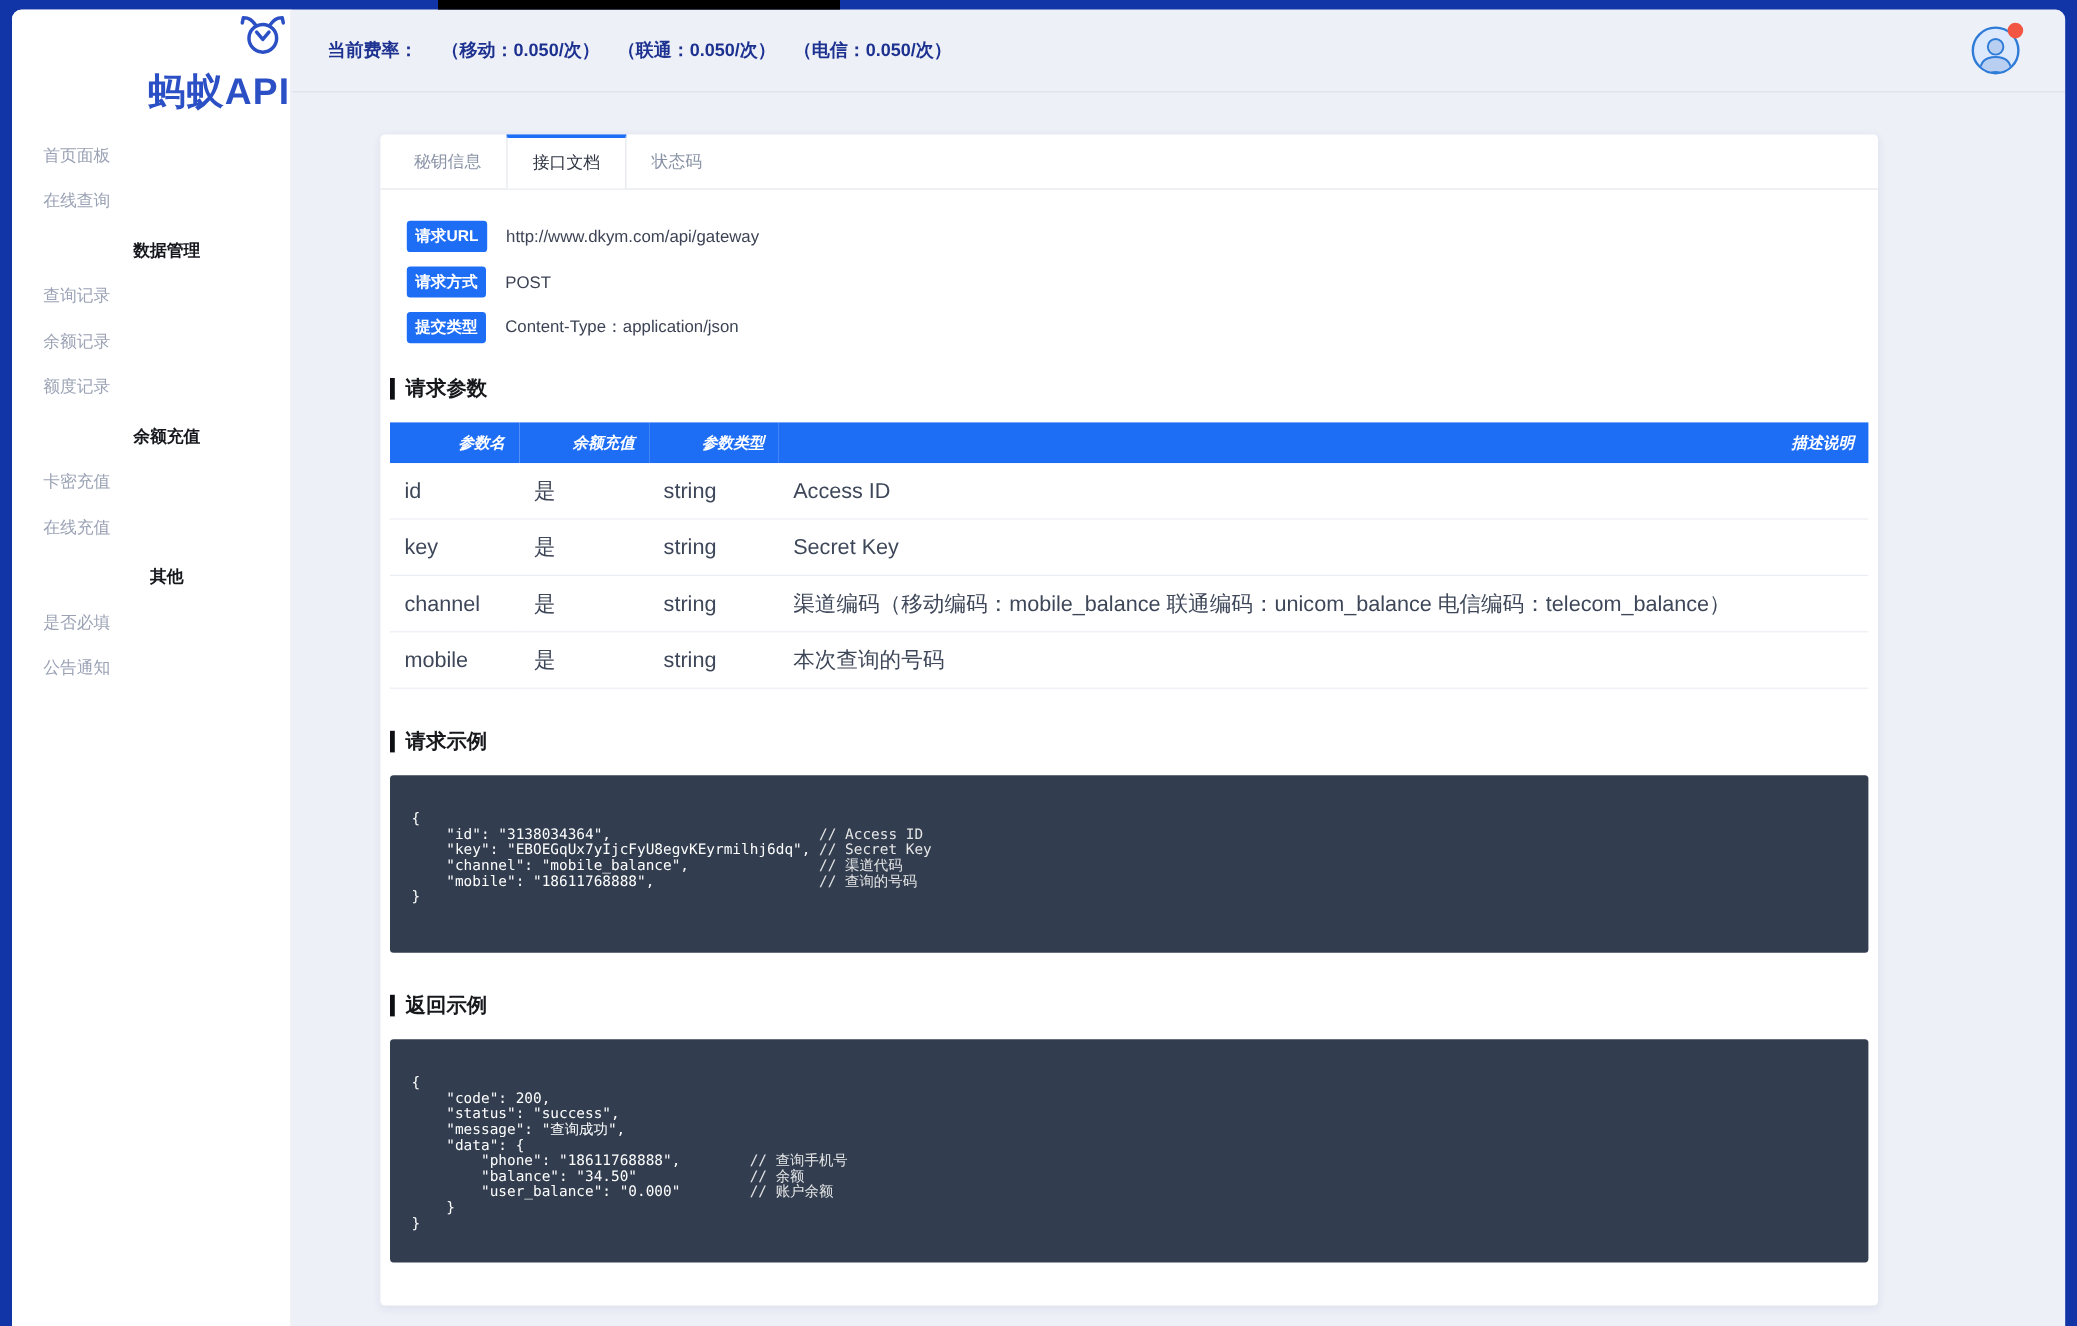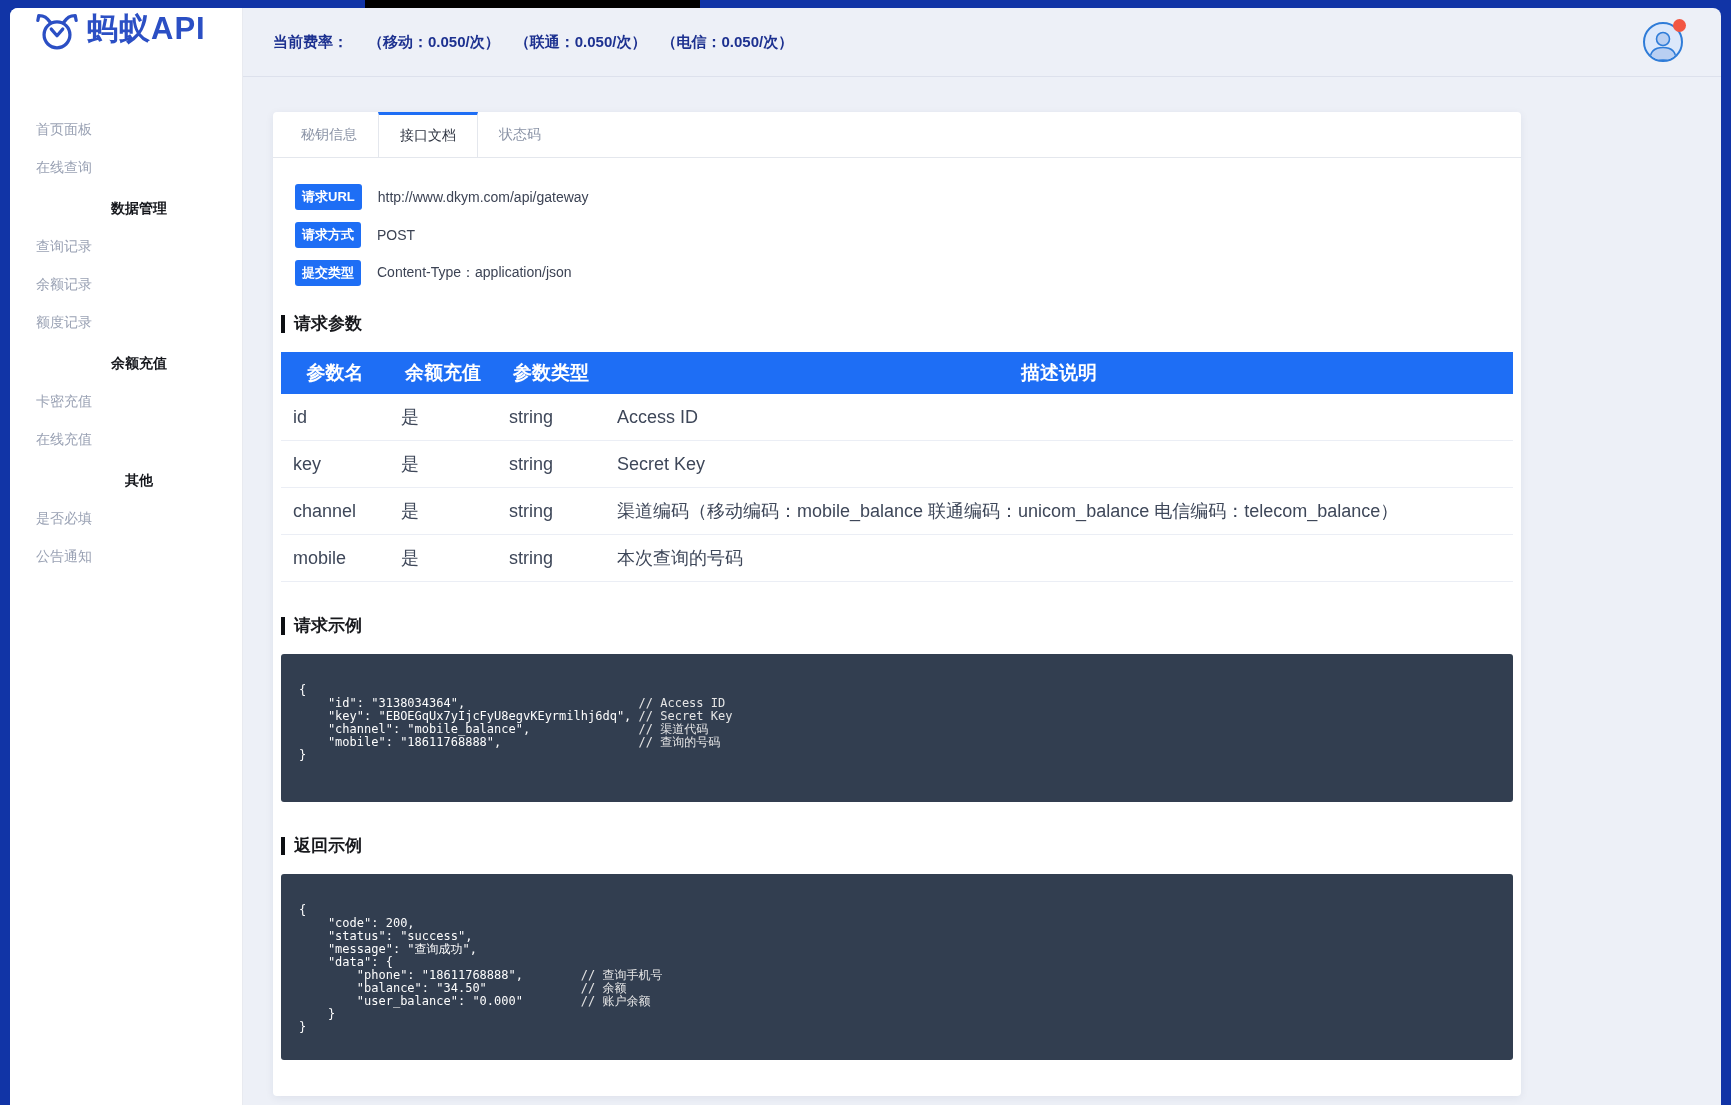--- a/index.html
+++ b/index.html
@@ -6,58 +6,58 @@
   html,body { width:1731px; height:1105px; overflow:hidden; }
   body { background:#1134a6; font-family:"Liberation Sans","DejaVu Sans",sans-serif; position:relative; }
 
   .frame { width:100%; height:100%; padding:8px 10px 0 10px; position:relative; }
   .notch { position:absolute; left:365px; top:0; width:335px; height:8px; background:#000; z-index:10; }
 
   .page { display:flex; width:100%; height:100%; background:#edf0f7; border-radius:8px 8px 0 0; overflow:hidden; }
 
   
   .sidebar { width:233px; flex-shrink:0; background:#ffffff; border-right:1px solid #e8eaf0; }
-  .logo { height:90px; display:flex; align-items:flex-start; padding-left:24px; gap:7px; cursor:pointer; }
+  .logo { height:90px; display:flex; align-items:flex-end; padding-left:24px; gap:7px; cursor:pointer;flex-direction:column; }
   .logo-text { font-size:31px; font-weight:bold; color:#2b4fc4; letter-spacing:1px; }
   .menu { padding-top:12px; }
   .menu-item { height:38px; line-height:38px; padding-left:26px; font-size:14px; color:#9aa2b4; cursor:pointer; }
   .menu-section { height:38px; line-height:38px; padding-left:26px; font-size:14px; font-weight:bold; color:#15171c; margin-top:3px;text-align:center; }
 
   
   .main { flex:1; display:flex; flex-direction:column; min-width:0; }
   .topbar { height:69px; flex-shrink:0; display:flex; align-items:center; justify-content:space-between;
             padding:0 38px 0 30px; border-bottom:1px solid #dde1ec; }
   .fees { display:flex; align-items:center; gap:15px; font-size:15px; font-weight:bold; color:#1d3190; }
   .fee-label { margin-right:5px; }
   .avatar-wrap { position:relative; width:40px; height:40px; cursor:pointer; }
   .avatar { width:40px; height:40px; border-radius:50%; border:2px solid #2f7cd8; background:#dce8fb; overflow:hidden;
             display:flex; align-items:flex-end; justify-content:center; }
   .dot { position:absolute; top:-3px; right:-3px; width:13px; height:13px; border-radius:50%; background:#f25642; }
 
-  .content { flex:1; padding:35px 0 0 30px; overflow:hidden; }
+  .content { flex:1; padding:35px 0 0 30px; overflow:hidden;margin-left:44px; }
 
   
   .card { width:1248px; background:#fff; border-radius:4px; box-shadow:0 2px 8px rgba(31,45,80,.07); }
   .tabs { display:flex; border-bottom:1px solid #e4e7ed; padding-left:7px; }
   .tab { height:45px; line-height:45px; padding:0 21px; font-size:14px; color:#8a93a6; cursor:pointer; }
   .tab.active { color:#2f3542; background:#fff; border-left:1px solid #e4e7ed; border-right:1px solid #e4e7ed;
                 border-top:3px solid #1e6ef5; line-height:41px; margin-bottom:-1px; }
   .tab-body { padding:26px 8px 36px; }
 
   .info-row { display:flex; align-items:center; margin:0 0 12px 14px; }
   .badge { min-width:60px; text-align:center; background:#1e6ef5; color:#fff; font-size:13px; font-weight:bold;
            padding:4px 7px; border-radius:3px; }
   .info-value { margin-left:16px; font-size:14px; color:#3c4354; }
 
   .sec { display:flex; align-items:center; margin:26px 0 17px 0; font-size:17px; font-weight:bold; color:#17181c; }
   .sec .bar { width:4px; height:18px; background:#0d0f13; margin-right:9px; }
   .sec.gap { margin-top:32px; }
 
   table { width:100%; border-collapse:collapse; table-layout:fixed; }
-  th { background:#1e6ef5; color:#fff; text-align:center; font-size:19px; font-weight:bold; padding:8px 12px; }
+  th { background:#1e6ef5; color:#fff; text-align:right; font-size:13px; font-weight:bold; padding:8px 12px;font-style:italic; }
   td { font-size:18px; color:#3e4759; padding:11px 12px; border-bottom:1px solid #ebeef5; background:#fff; }
 
   .code { background:#323e50; border-radius:3px; color:#fdfdfd; font-family:"DejaVu Sans Mono",monospace;
           font-size:12px; line-height:13px; padding:30px 18px 40px; }
   .code.ex2 { padding-bottom:26px; }
   .cl { display:flex; }
   .cl .c { white-space:pre; }
   .ex1 .c { min-width:47ch; }
   .ex2 .c { min-width:39ch; }
   .cl .m { color:#e5e5e5; white-space:pre; }

